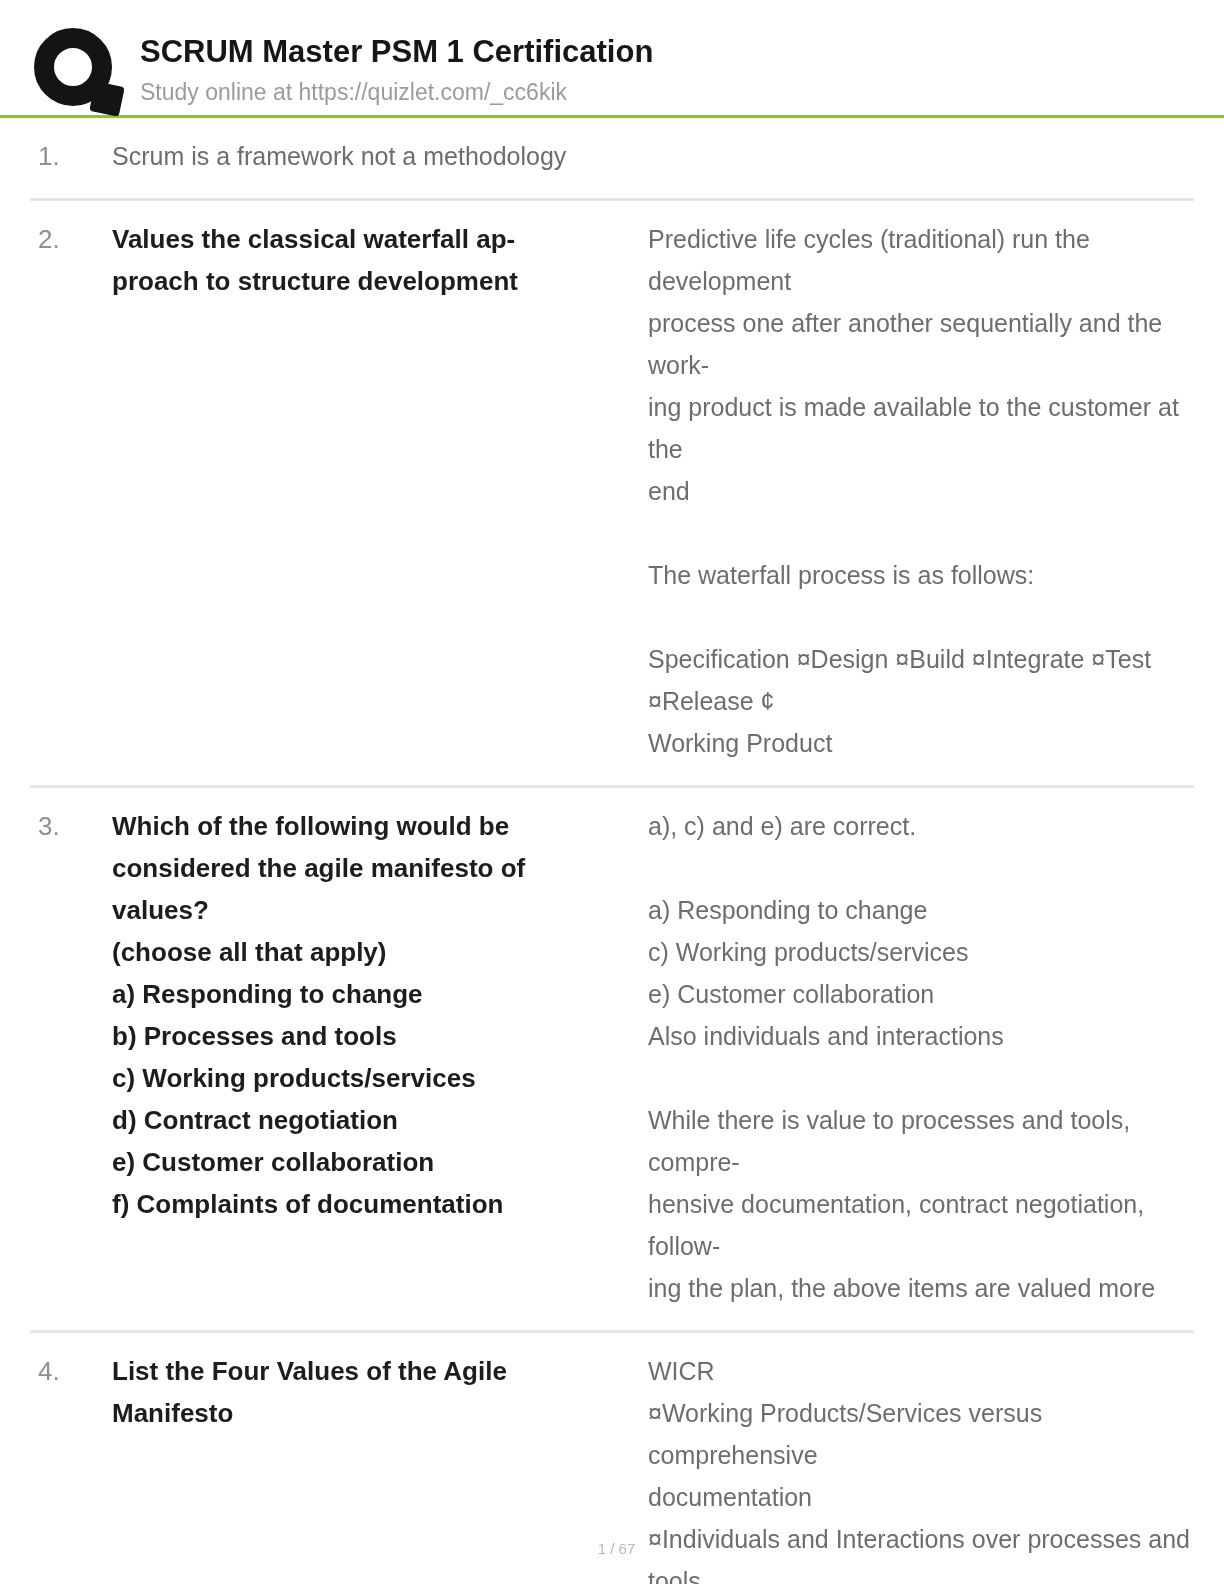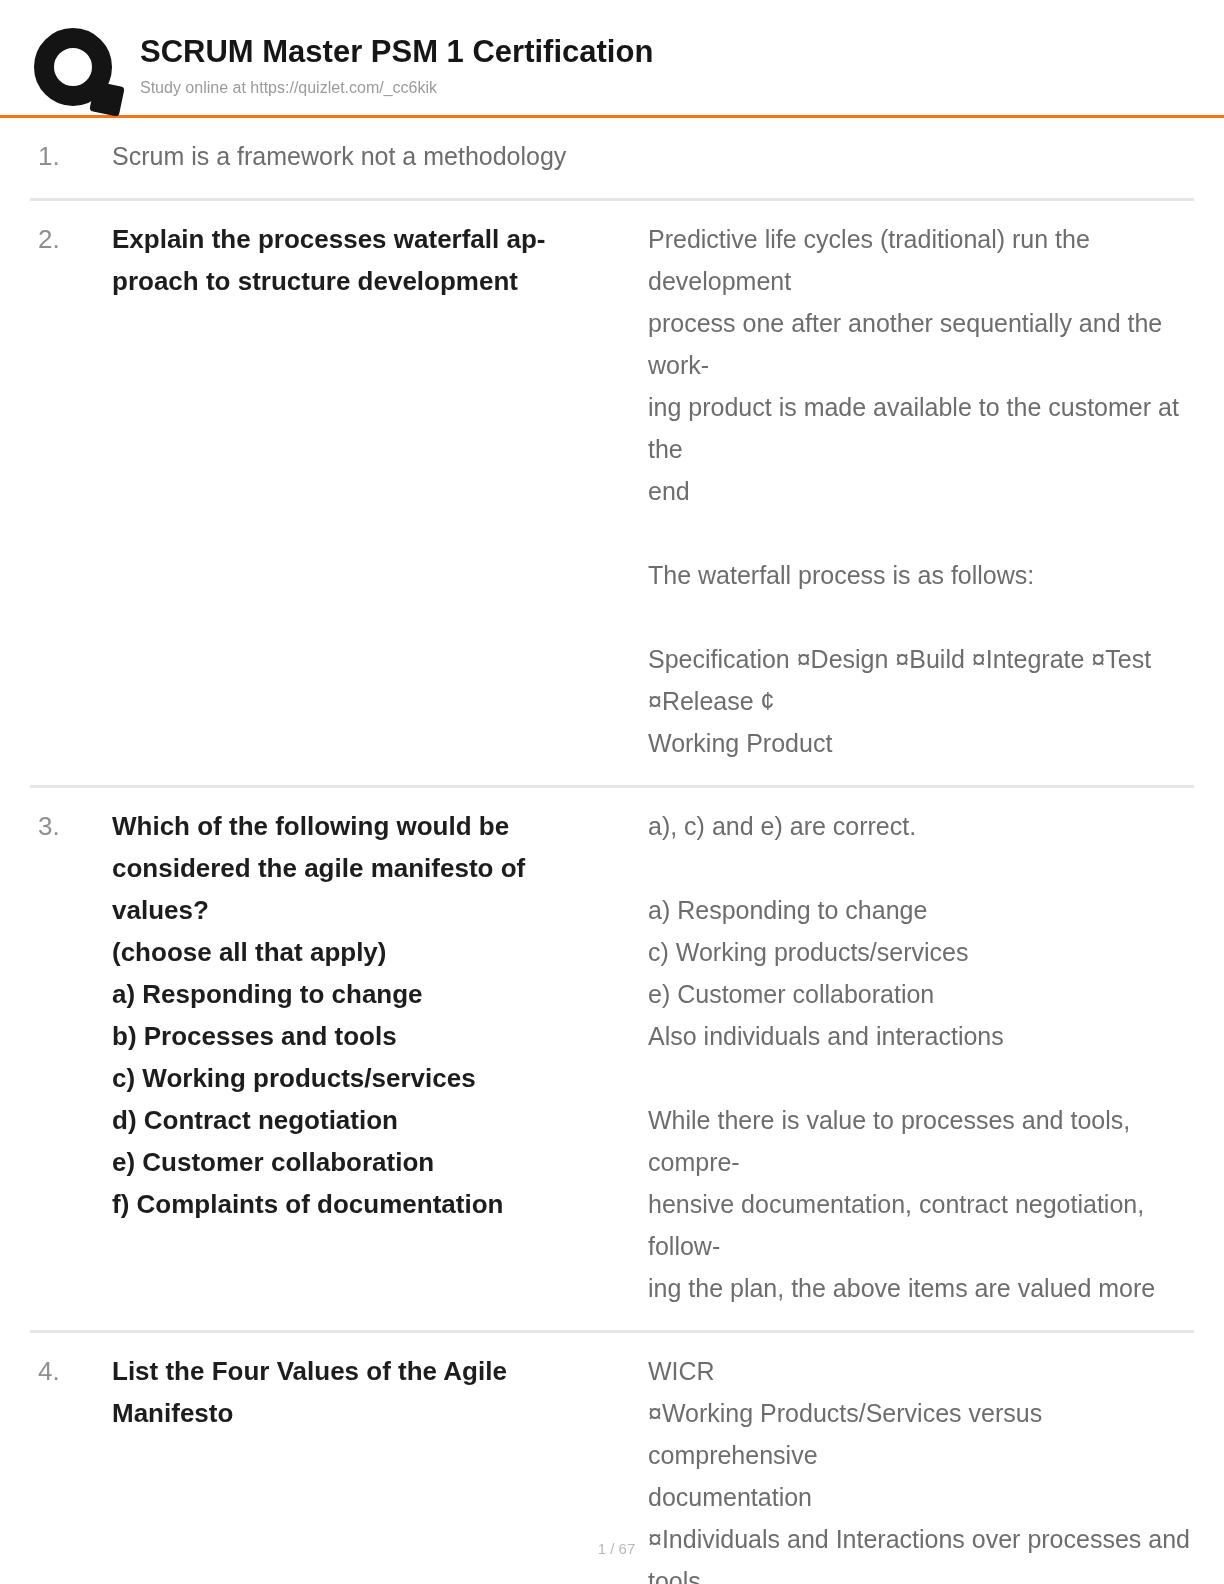--- a/index.html
+++ b/index.html
@@ -10,36 +10,36 @@
     position: relative;
     overflow: hidden;
   }
   .page { width: 1224px; height: 1584px; position: relative; background: #fff; }
 
   
   .header {
     display: flex; align-items: flex-start;
     padding: 26px 30px 0 34px;
     height: 118px;
-    border-bottom: 3px solid #f97316;
+    border-bottom: 3px solid #84cc16;
   }
   .q-logo { width: 84px; height: 86px; position: relative; flex: 0 0 auto; }
   .q-ring {
     position: absolute; left: 0; top: 2px;
     width: 78px; height: 78px; border-radius: 50%;
     border: 20px solid #141414;
   }
   .q-tail {
     position: absolute; right: -4px; bottom: -2px;
     width: 30px; height: 30px; background: #141414;
     border-radius: 4px; transform: rotate(12deg);
   }
   .header-text { margin-left: 22px; padding-top: 8px; }
   .set-title { font-size: 31px; font-weight: 600; color: #161616; letter-spacing: 0; }
-  .set-subtitle { margin-top: 9px; font-size: 16px; font-weight: 300; color: #9b9b9b; }
+  .set-subtitle { margin-top: 9px; font-size: 23px; font-weight: 300; color: #9b9b9b; }
 
   
   .rows { padding: 0 30px; }
   .card-row {
     display: grid;
     grid-template-columns: 74px 536px 1fr;
     padding: 17px 0 21px 8px;
     border-bottom: 3px solid #e6e6e6;
   }
   .q-number {
@@ -81,21 +81,21 @@
 
   <div class="rows">
 
     <div class="card-row">
       <div class="q-number">1.</div>
       <div class="a-text">Scrum is a framework not a methodology</div>
     </div>
 
     <div class="card-row">
       <div class="q-number">2.</div>
-      <div class="q-text">Explain the processes waterfall ap-
+      <div class="q-text">Values the classical waterfall ap-
 proach to structure development</div>
       <div class="a-text">Predictive life cycles (traditional) run the development
 process one after another sequentially and the work-
 ing product is made available to the customer at the
 end
 
 The waterfall process is as follows:
 
 Specification ¤Design ¤Build ¤Integrate ¤Test ¤Release ¢
 Working Product</div>

